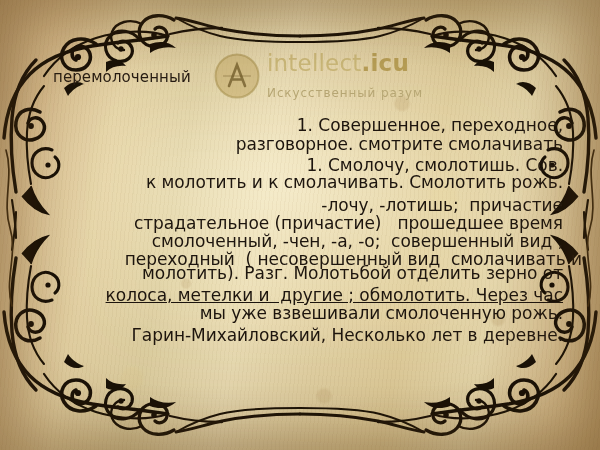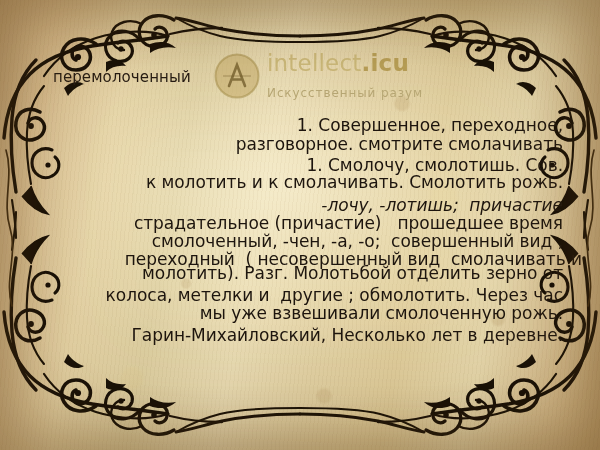--- a/index.html
+++ b/index.html
@@ -159,25 +159,25 @@
     </div>
   </div>
 
   <div id="content">
     <div id="headword">перемолоченный</div>
     <div id="definition-lines">
         <div class="dline" style="top: 115px;">1. Совершенное, переходное,</div>
         <div class="dline" style="top: 134px;">разговорное. смотрите смолачивать</div>
         <div class="dline" style="top: 155px;">                         1. Смолочу, смолотишь. Сов.</div>
         <div class="dline" style="top: 159px; margin-top: 13px;">к молотить и к смолачивать. Смолотить рожь.</div>
-        <div class="dline" style="top: 195px; font-style: italic;">             -лочу, -лотишь;  причастие</div>
+        <div class="dline" style="top: 195px;">             -лочу, -лотишь;  причастие</div>
         <div class="dline" style="top: 213px;">страдательное (причастие)   прошедшее время</div>
         <div class="dline" style="top: 231px;">смолоченный, -чен, -а, -о;  совершенный вид ,</div>
         <div class="dline" style="top: 249px; margin-left: 19px;">переходный  ( несовершенный вид  смолачивать и</div>
         <div class="dline" style="top: 263px;">молотить). Разг. Молотьбой отделить зерно от</div>
-        <div class="dline" style="top: 285px;">колоса, метелки и  другие ; обмолотить. Через час</div>
+        <div class="dline" style="top: 285px; text-decoration: underline;">колоса, метелки и  другие ; обмолотить. Через час</div>
         <div class="dline" style="top: 303px;">мы уже взвешивали смолоченную рожь.</div>
         <div class="dline" style="top: 325px;">Гарин-Михайловский, Несколько лет в деревне.</div>
       </div>
   </div>
 
   <div id="vignette"></div>
 </div>
 
 </body></html>

